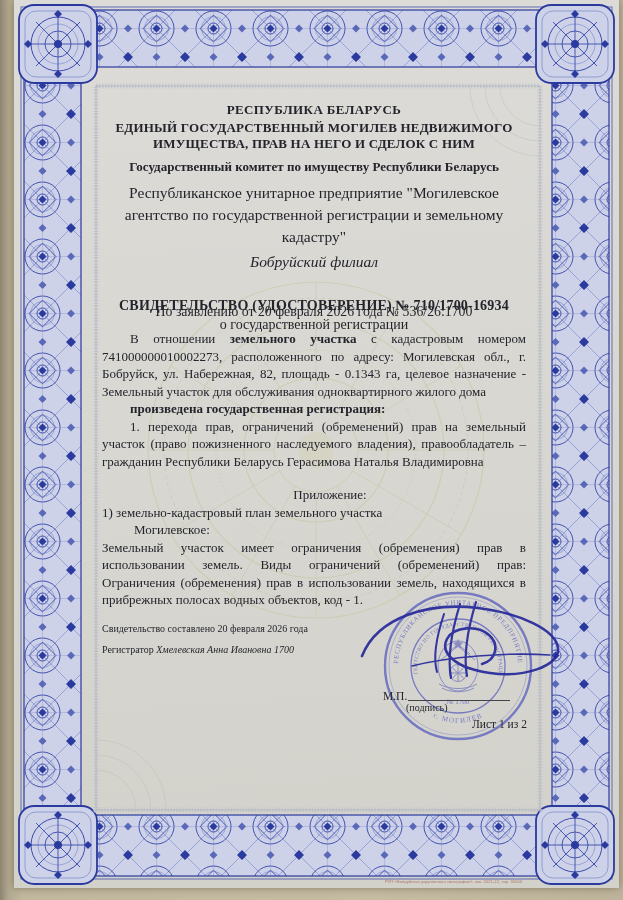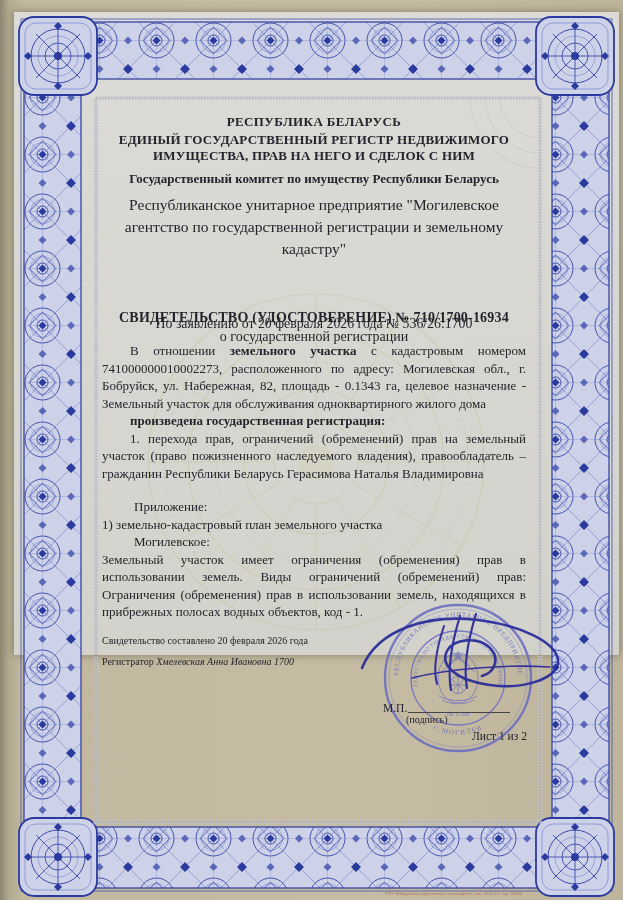--- a/index.html
+++ b/index.html
@@ -2,41 +2,41 @@
 <html lang="ru"><head>
 <meta charset="utf-8">
 <style>
   html,body{margin:0;padding:0;}
   body{
     width:623px;height:900px;position:relative;overflow:hidden;
     background:linear-gradient(90deg,#8e8571 0px,#b3aa91 9px,#c2b89f 22px,#c6bca3 60%,#beb49b 100%);
     font-family:"Liberation Serif", serif;
   }
   .paper{
-    position:absolute;left:14px;top:12px;width:605px;height:643px;
+    position:absolute;left:14px;top:0;width:605px;height:888px;
     background:linear-gradient(176deg,#dcdbd7 0%,#d8d7d2 45%,#d2d1ca 100%);
     box-shadow:0 0 8px rgba(60,50,30,.45);
   }
   .border-svg{position:absolute;left:0;top:0;}
   .blk{position:absolute;left:88px;width:424px;color:#24252c;}
   .blk p{margin:0;}
   .center{text-align:center;}
   .hdr-country{font-size:13px;font-weight:bold;letter-spacing:.4px;}
   .hdr-register{font-size:13px;font-weight:bold;line-height:16px;margin-top:2px;letter-spacing:.2px;}
   .hdr-committee{font-size:13px;font-weight:bold;margin-top:7px;}
   .hdr-agency{font-size:15.5px;line-height:22px;margin-top:7px;}
   .hdr-branch{font-size:15.5px;font-style:italic;margin-top:5px;}
   .title1{font-size:14px;font-weight:bold;letter-spacing:.2px;margin-top:40px;}
   .title2{font-size:14px;font-weight:normal;margin-top:3px;}
   .app-line{font-size:13.8px;}
   .body-blk{font-size:13px;line-height:17.5px;text-align:justify;}
   .ind{text-indent:28px;}
   .bold-line{font-weight:bold;text-indent:28px;text-align:left;}
   .lbl{text-indent:32px;text-align:left;}
-  .mt{margin-top:16px !important;}
+  .mt{margin-top:16px !important;text-align:center;}
   .footer-blk{font-size:10px;line-height:21px;text-align:left;}
   .mp{position:absolute;left:369px;top:690px;font-size:11.5px;color:#24252c;}
   .sig-line{position:absolute;left:394px;top:700px;width:102px;height:1px;background:#43434a;}
   .sig-caption{position:absolute;left:392px;top:702px;width:106px;text-align:left;font-size:10px;color:#24252c;}
   .sheet{position:absolute;left:458px;top:718px;font-size:11.5px;color:#24252c;}
   .stamp-svg{position:absolute;left:366px;top:588px;opacity:.88;}
   .sig-svg{position:absolute;left:338px;top:594px;}
   .imprint{
     position:absolute;left:371px;top:879px;width:300px;white-space:nowrap;
     color:#a85a4e;font-size:9px;opacity:.8;letter-spacing:.2px;
@@ -104,23 +104,24 @@
     <use href="#med" transform="translate(561,44)"></use>
     <use href="#med" transform="translate(44,845)"></use>
     <use href="#med" transform="translate(561,845)"></use>
 
     <rect x="82" y="86" width="444" height="724" fill="none" stroke="#c2c5cf" stroke-width="5" opacity="0.8" stroke-dasharray="1.5 1.5"></rect>
     <rect x="82" y="86" width="444" height="724" fill="none" stroke="#9aa0ae" stroke-width="0.8" opacity="0.6"></rect>
   </svg>
 
   <div class="blk center" style="top:102px;">
     <div class="hdr-country">РЕСПУБЛИКА БЕЛАРУСЬ</div>
-    <div class="hdr-register">ЕДИНЫЙ ГОСУДАРСТВЕННЫЙ РЕГИСТР НЕДВИЖИМОГО ИМУЩЕСТВА, ПРАВ НА НЕГО И СДЕЛОК С НИМ</div>
+    <div class="hdr-register">ЕДИНЫЙ ГОСУДАРСТВЕННЫЙ МОГИЛЕВ НЕДВИЖИМОГО ИМУЩЕСТВА, ПРАВ НА НЕГО И СДЕЛОК С НИМ</div>
     <div class="hdr-committee">Государственный комитет по имуществу Республики Беларусь</div>
     <div class="hdr-agency">Республиканское унитарное предприятие "Могилевское агентство по государственной регистрации и земельному кадастру"</div>
+    <div class="hdr-branch">Бобруйский филиал</div>
   </div>
 
   <div class="blk center" style="top:258px;">
     <div class="title1">СВИДЕТЕЛЬСТВО (УДОСТОВЕРЕНИЕ) № 710/1700-16934</div>
     <div class="title2">о государственной регистрации</div>
   </div>
 
   <div class="blk center app-line" style="top:304px;">По заявлению от 20 февраля 2026 года № 536/26:1700</div>
 
   <div class="blk body-blk" style="top:330px;">

